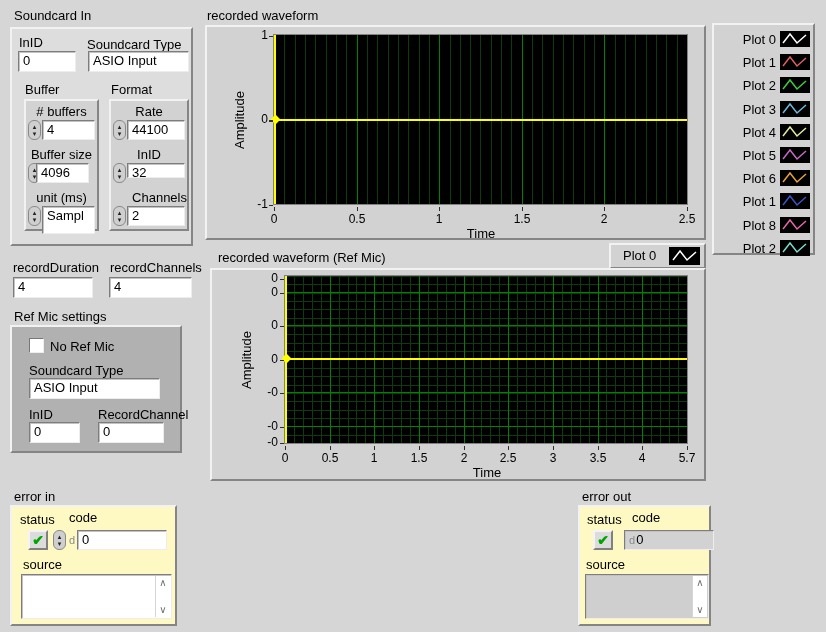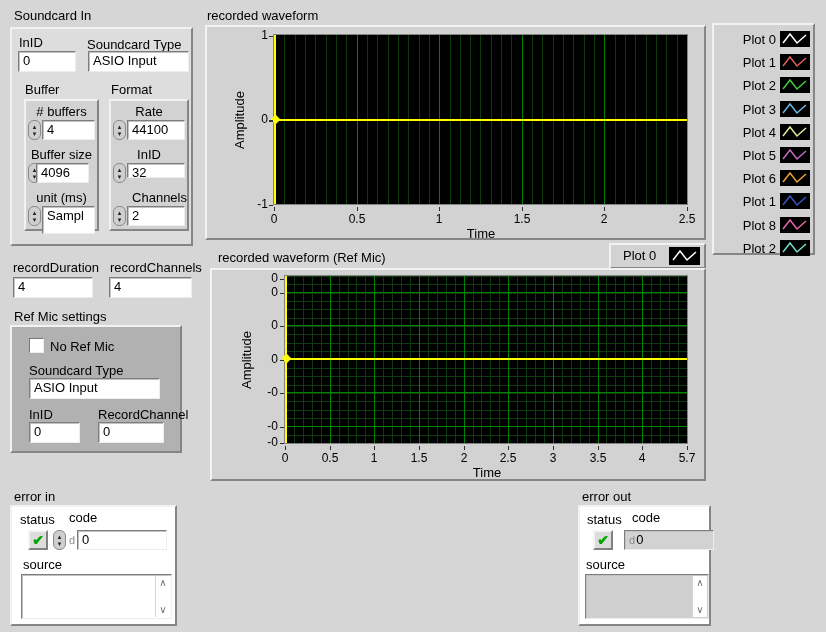--- a/index.html
+++ b/index.html
@@ -3,21 +3,21 @@
 <meta charset="utf-8">
 <style>
   * { margin:0; padding:0; box-sizing:border-box; }
   html,body { width:826px; height:632px; }
   body { font-family:"Liberation Sans", sans-serif; background:#D6D6D6; position:relative; overflow:hidden; }
   .lbl { position:absolute; font-size:13px; color:#000; white-space:nowrap; }
   .panel { position:absolute; border:2px solid; border-color:#F2F2F2 #858585 #858585 #F2F2F2; }
   .p-light { background:#DDDDDD; }
   .p-mid   { background:#D2D2D2; }
   .p-dark  { background:#B1B1B1; }
-  .p-err   { background:#ffffff; }
+  .p-err   { background:#fef9c3; }
   .field { position:absolute; background:#fff; border:1px solid; border-color:#7d7d7d #ededed #ededed #7d7d7d;
            box-shadow:inset 1px 1px 0 #c2c2c2; font-size:13px; padding:1px 4px; color:#000; overflow:hidden; white-space:nowrap; }
   .field.gray { background:#D2D2D2; }
   .spin { position:absolute; width:13px; height:20px; background:#cfcfcf; border:1px solid #8a8a8a; border-radius:6px;
           display:flex; flex-direction:column; align-items:center; justify-content:center; line-height:0; }
   .spin span { font-size:7px; color:#222; line-height:7px; display:block; }
   .checkbox { position:absolute; width:15px; height:15px; background:#fff; border:1px solid; border-color:#777 #eee #eee #777; }
   .statusbtn { position:absolute; width:20px; height:20px; background:#dcdcdc; border:2px solid; border-color:#f4f4f4 #808080 #808080 #f4f4f4;
                display:flex; align-items:center; justify-content:center; }
   .statusbtn span { color:#00A500; font-size:14px; font-weight:bold; }

